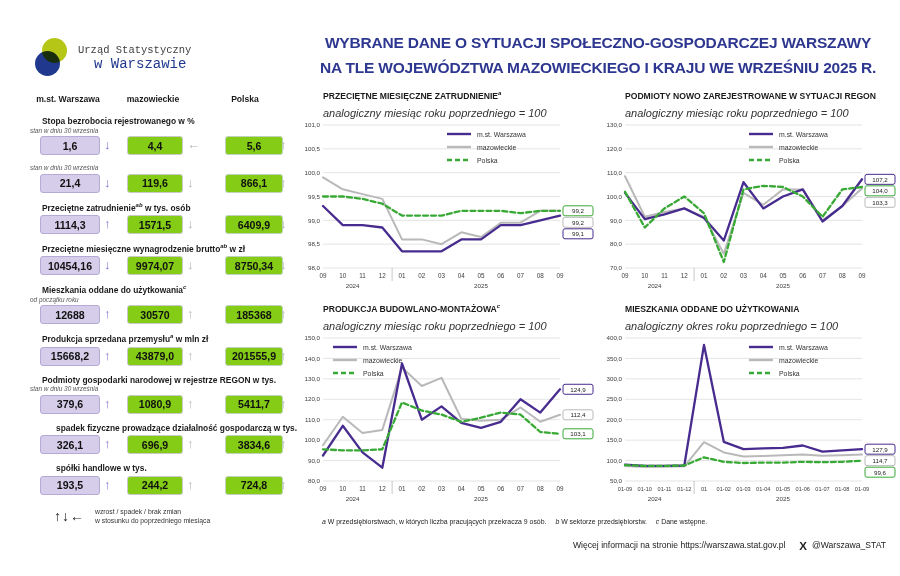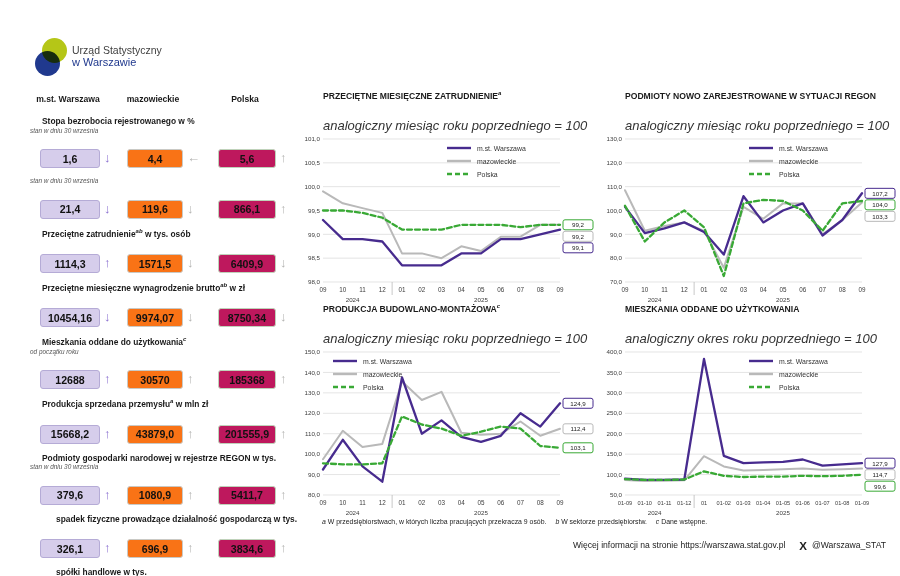--- a/index.html
+++ b/index.html
@@ -4,60 +4,60 @@
 <style>
   html,body{margin:0;padding:0;background:#fff;}
   #page{position:relative;width:900px;height:576px;background:#ffffff;overflow:hidden;
         font-family:"Liberation Sans",sans-serif;color:#1a1a1a;}
 
   
   .logo{position:absolute;left:32px;top:36px;width:240px;height:56px;}
   .logo .c1,.logo .c2{position:absolute;width:25px;height:25px;border-radius:50%;mix-blend-mode:multiply;}
   .logo .c1{left:10px;top:2px;background:#b5c617;}
   .logo .c2{left:3px;top:15px;background:#20398e;}
-  .logo-text{position:absolute;left:40px;top:8px;line-height:1.15;}
+  .logo-text{position:absolute;left:46px;top:8px;line-height:1.15;font-family:Liberation Mono, monospace;}
   .logo-l1{font-size:10.5px;color:#3f3f3f;}
-  .logo-l2{font-size:11px;color:#20398e;}
+  .logo-l2{font-size:14px;color:#20398e;margin-left:16px;}
 
   
   .left-panel{position:absolute;left:30px;top:94px;width:270px;}
   .col-headers{position:relative;height:16px;margin-bottom:6px;}
   .col-headers span{position:absolute;transform:translateX(-50%);font-size:8.6px;font-weight:bold;white-space:nowrap;}
   .ch-1{left:38px;} .ch-2{left:123px;} .ch-3{left:215px;}
 
   .t-row{margin-bottom:9px;}
   .t-label{font-size:8.4px;font-weight:bold;white-space:nowrap;line-height:1.25;padding-left:12px;}
   .t-label.indent{padding-left:26px;}
   .t-label sup{font-size:6px;font-style:italic;}
   .t-sub{font-size:6.4px;font-style:italic;color:#555;line-height:1.2;}
-  .t-values{position:relative;height:19px;margin-top:15px;}
+  .t-values{position:relative;height:19px;margin-top:2px;}
   .vbox{position:absolute;top:0;height:17px;border-radius:3px;display:flex;align-items:center;justify-content:center;
         font-size:10.6px;font-weight:bold;color:#111;}
   .vbox.c0{left:10px;width:58px;background:#d6cdeb;border:1px solid #b5abd6;}
-  .vbox.c1{left:97px;width:54px;background:#f97316;border:1px solid #c9c9c5;}
-  .vbox.c2{left:188px;width:56px;background:#be185d;border:1px solid #bfd2ba;}
+  .vbox.c1{left:97px;width:54px;background:#84cc16;border:1px solid #c9c9c5;}
+  .vbox.c2{left:195px;width:56px;background:#84cc16;border:1px solid #bfd2ba;}
   .arrow{position:absolute;top:0px;font-size:13px;font-weight:bold;line-height:17px;}
   .arrow.a0{left:74px;} .arrow.a1{left:157px;} .arrow.a2{left:250px;}
   .arrow.purple{color:#8a6fd0;} .arrow.gray{color:#b3b3b1;}
 
   .panel-legend{display:flex;align-items:center;margin-top:12px;margin-left:24px;}
   .panel-legend .glyphs{font-size:14px;letter-spacing:1px;color:#222;margin-right:10px;}
   .panel-legend .txt{font-size:6.8px;color:#333;line-height:1.35;}
 
   
   .main-title{position:absolute;left:300px;top:30px;width:596px;text-align:center;
               color:#2e3790;font-weight:bold;font-size:15.5px;line-height:25px;letter-spacing:-0.2px;}
 
   
   .chart-block{position:absolute;width:302px;}
   .cb-0{left:296px;top:90px;} .cb-1{left:598px;top:90px;}
   .cb-2{left:296px;top:303px;} .cb-3{left:598px;top:303px;}
   .c-title{font-size:8.6px;font-weight:bold;margin-left:27px;white-space:nowrap;}
   .c-title sup{font-size:6px;font-style:italic;}
-  .c-sub{font-size:13px;font-style:italic;color:#333;margin-left:27px;margin-top:17px;}
+  .c-sub{font-size:11px;font-style:italic;color:#333;margin-left:27px;margin-top:6px;}
   svg text{font-family:"Liberation Sans",sans-serif;}
 
   
   .footnotes{position:absolute;left:322px;top:518px;font-size:6.9px;color:#222;}
   .footnotes i{font-style:italic;}
   .footnotes span.fn{margin-right:7px;}
   .footer{position:absolute;right:14px;top:540px;display:flex;font-size:8.6px;color:#222;}
   .x-icon{font-weight:800;font-size:11.5px;margin:0 5px 0 14px;}
 </style>
 </head>
@@ -67,20 +67,24 @@
 
   <div class="logo">
     <div class="c1"></div>
     <div class="c2"></div>
     <div class="logo-text">
       <div class="logo-l1">Urząd Statystyczny</div>
       <div class="logo-l2">w Warszawie</div>
     </div>
   </div>
 
+  <div class="main-title">
+    <div>WYBRANE DANE O SYTUACJI SPOŁECZNO-GOSPODARCZEJ WARSZAWY</div>
+    <div>NA TLE WOJEWÓDZTWA MAZOWIECKIEGO I KRAJU WE WRZEŚNIU 2025 R.</div>
+  </div>
 
   <div class="left-panel">
     <div class="col-headers">
       <span class="ch-1">m.st. Warszawa</span>
       <span class="ch-2">mazowieckie</span>
       <span class="ch-3">Polska</span>
     </div>
     <div id="rows-host">
         <div class="t-row">
           <div class="t-label"><span>Stopa bezrobocia rejestrowanego w %</span></div>

